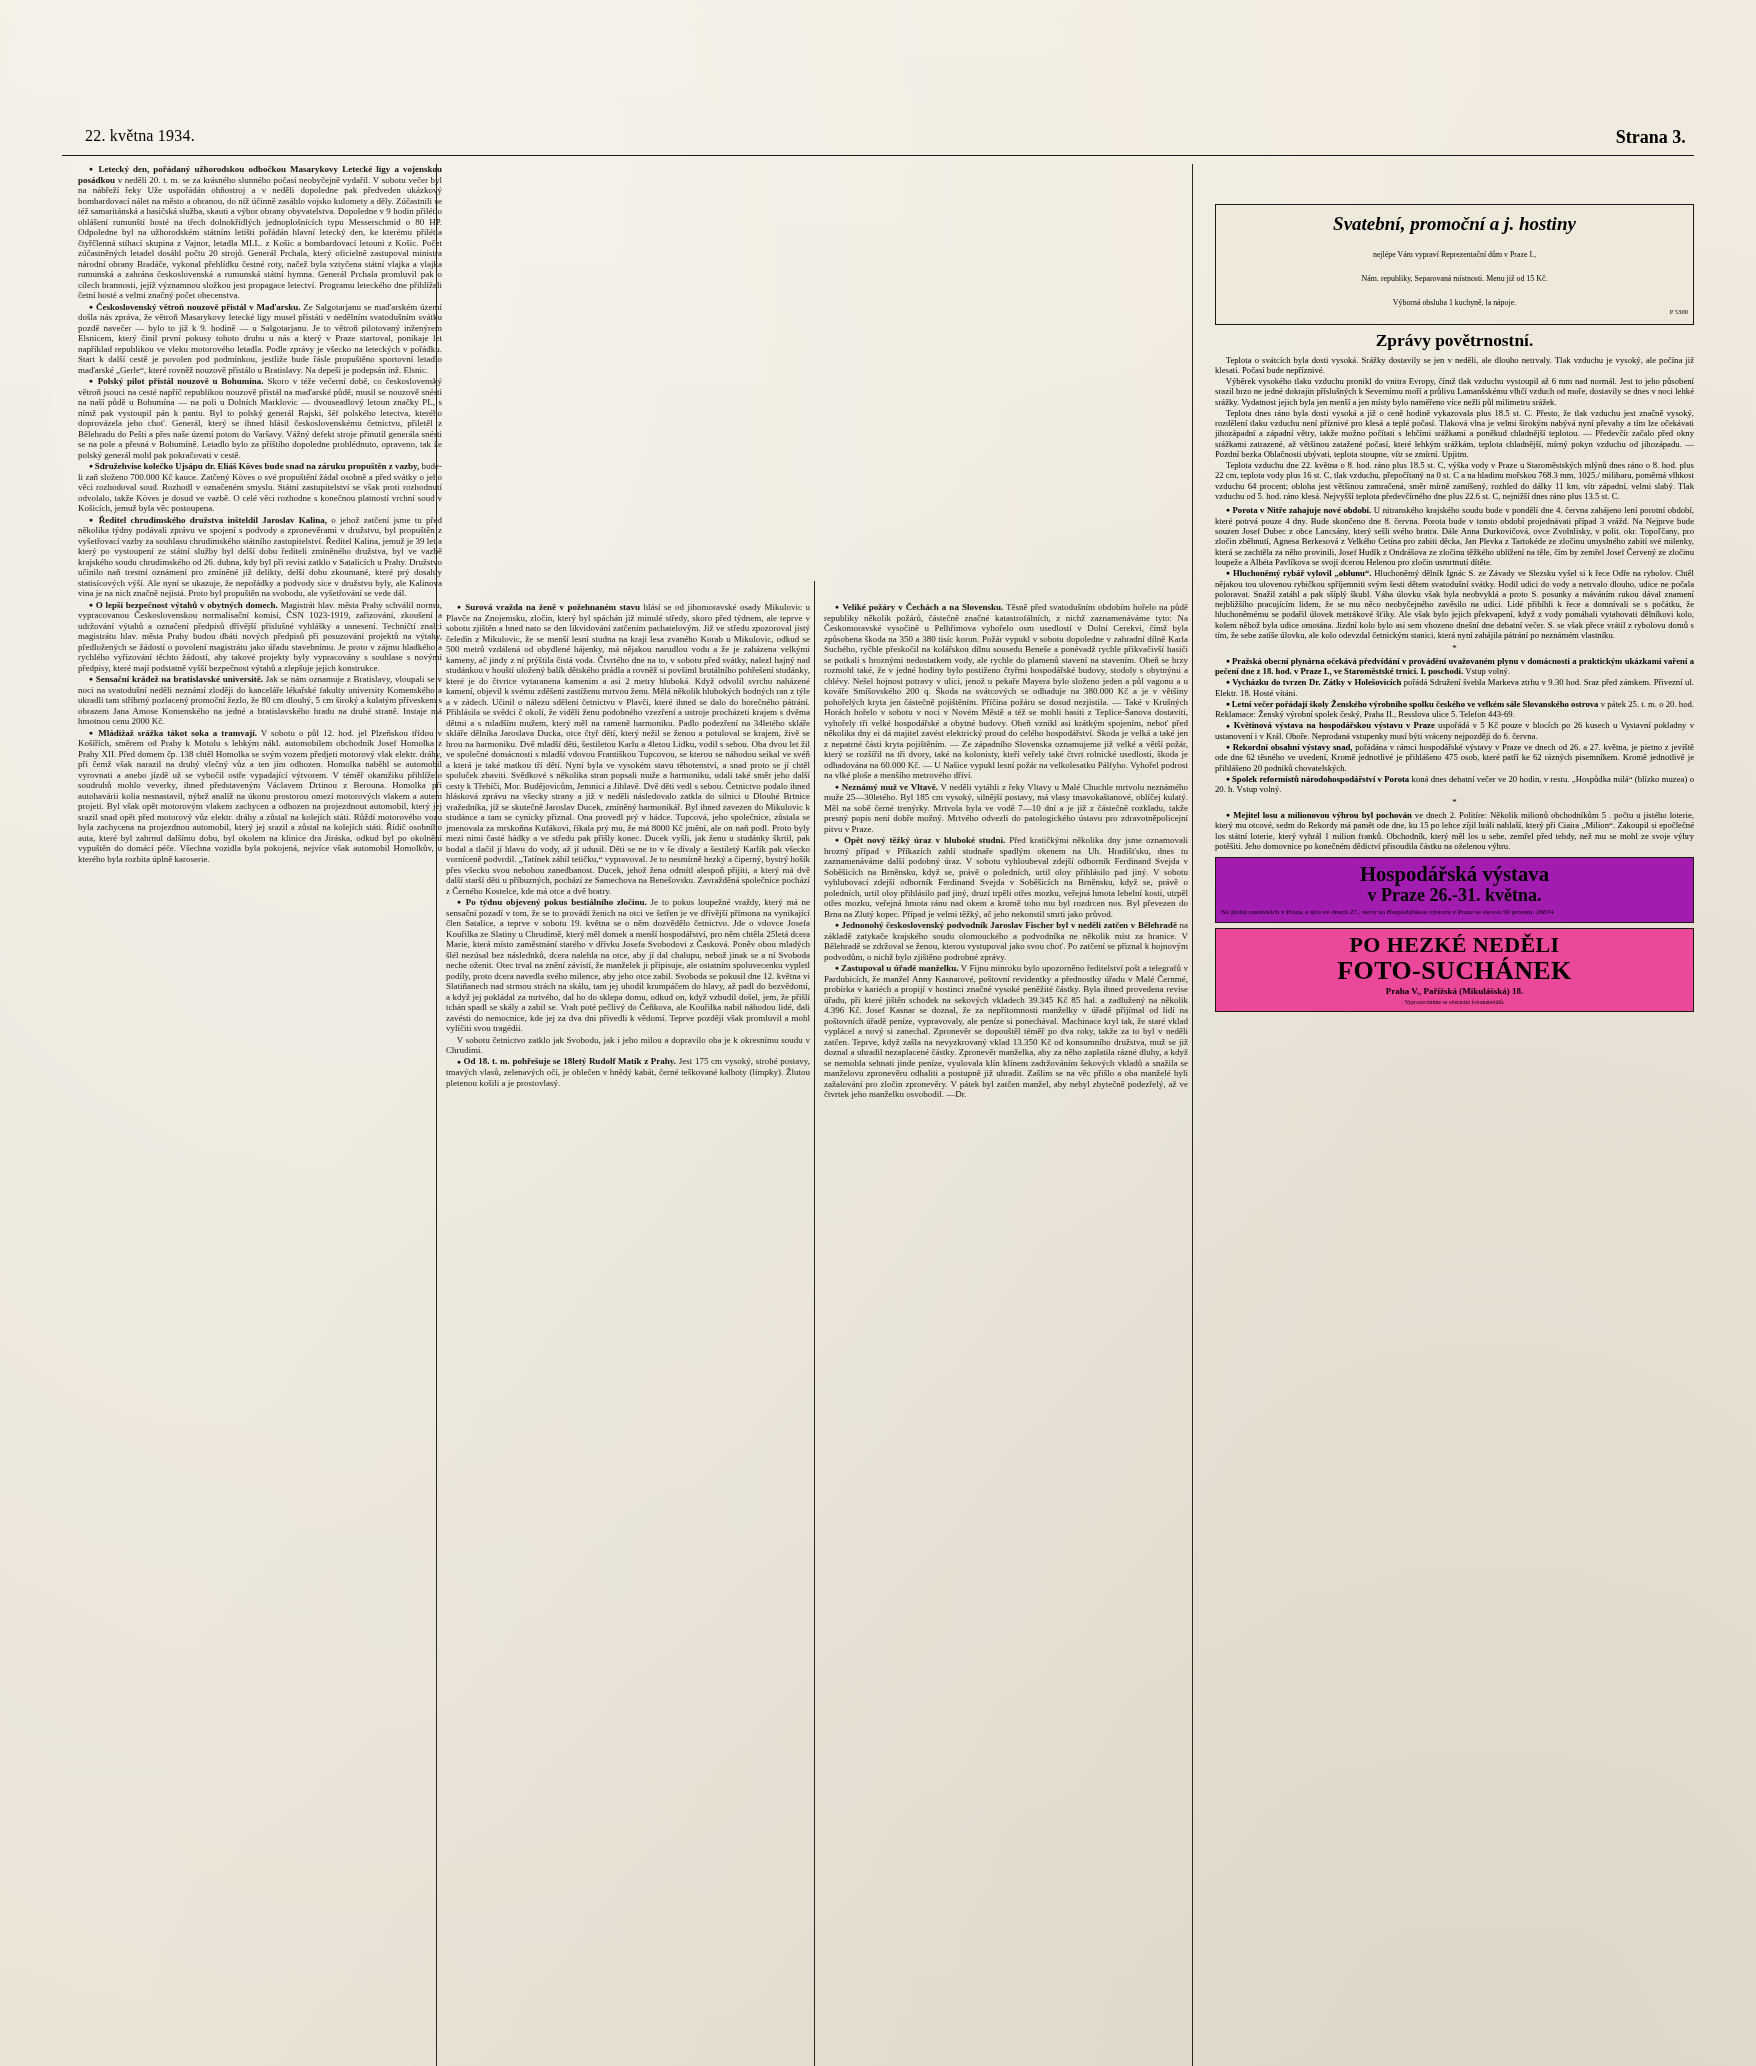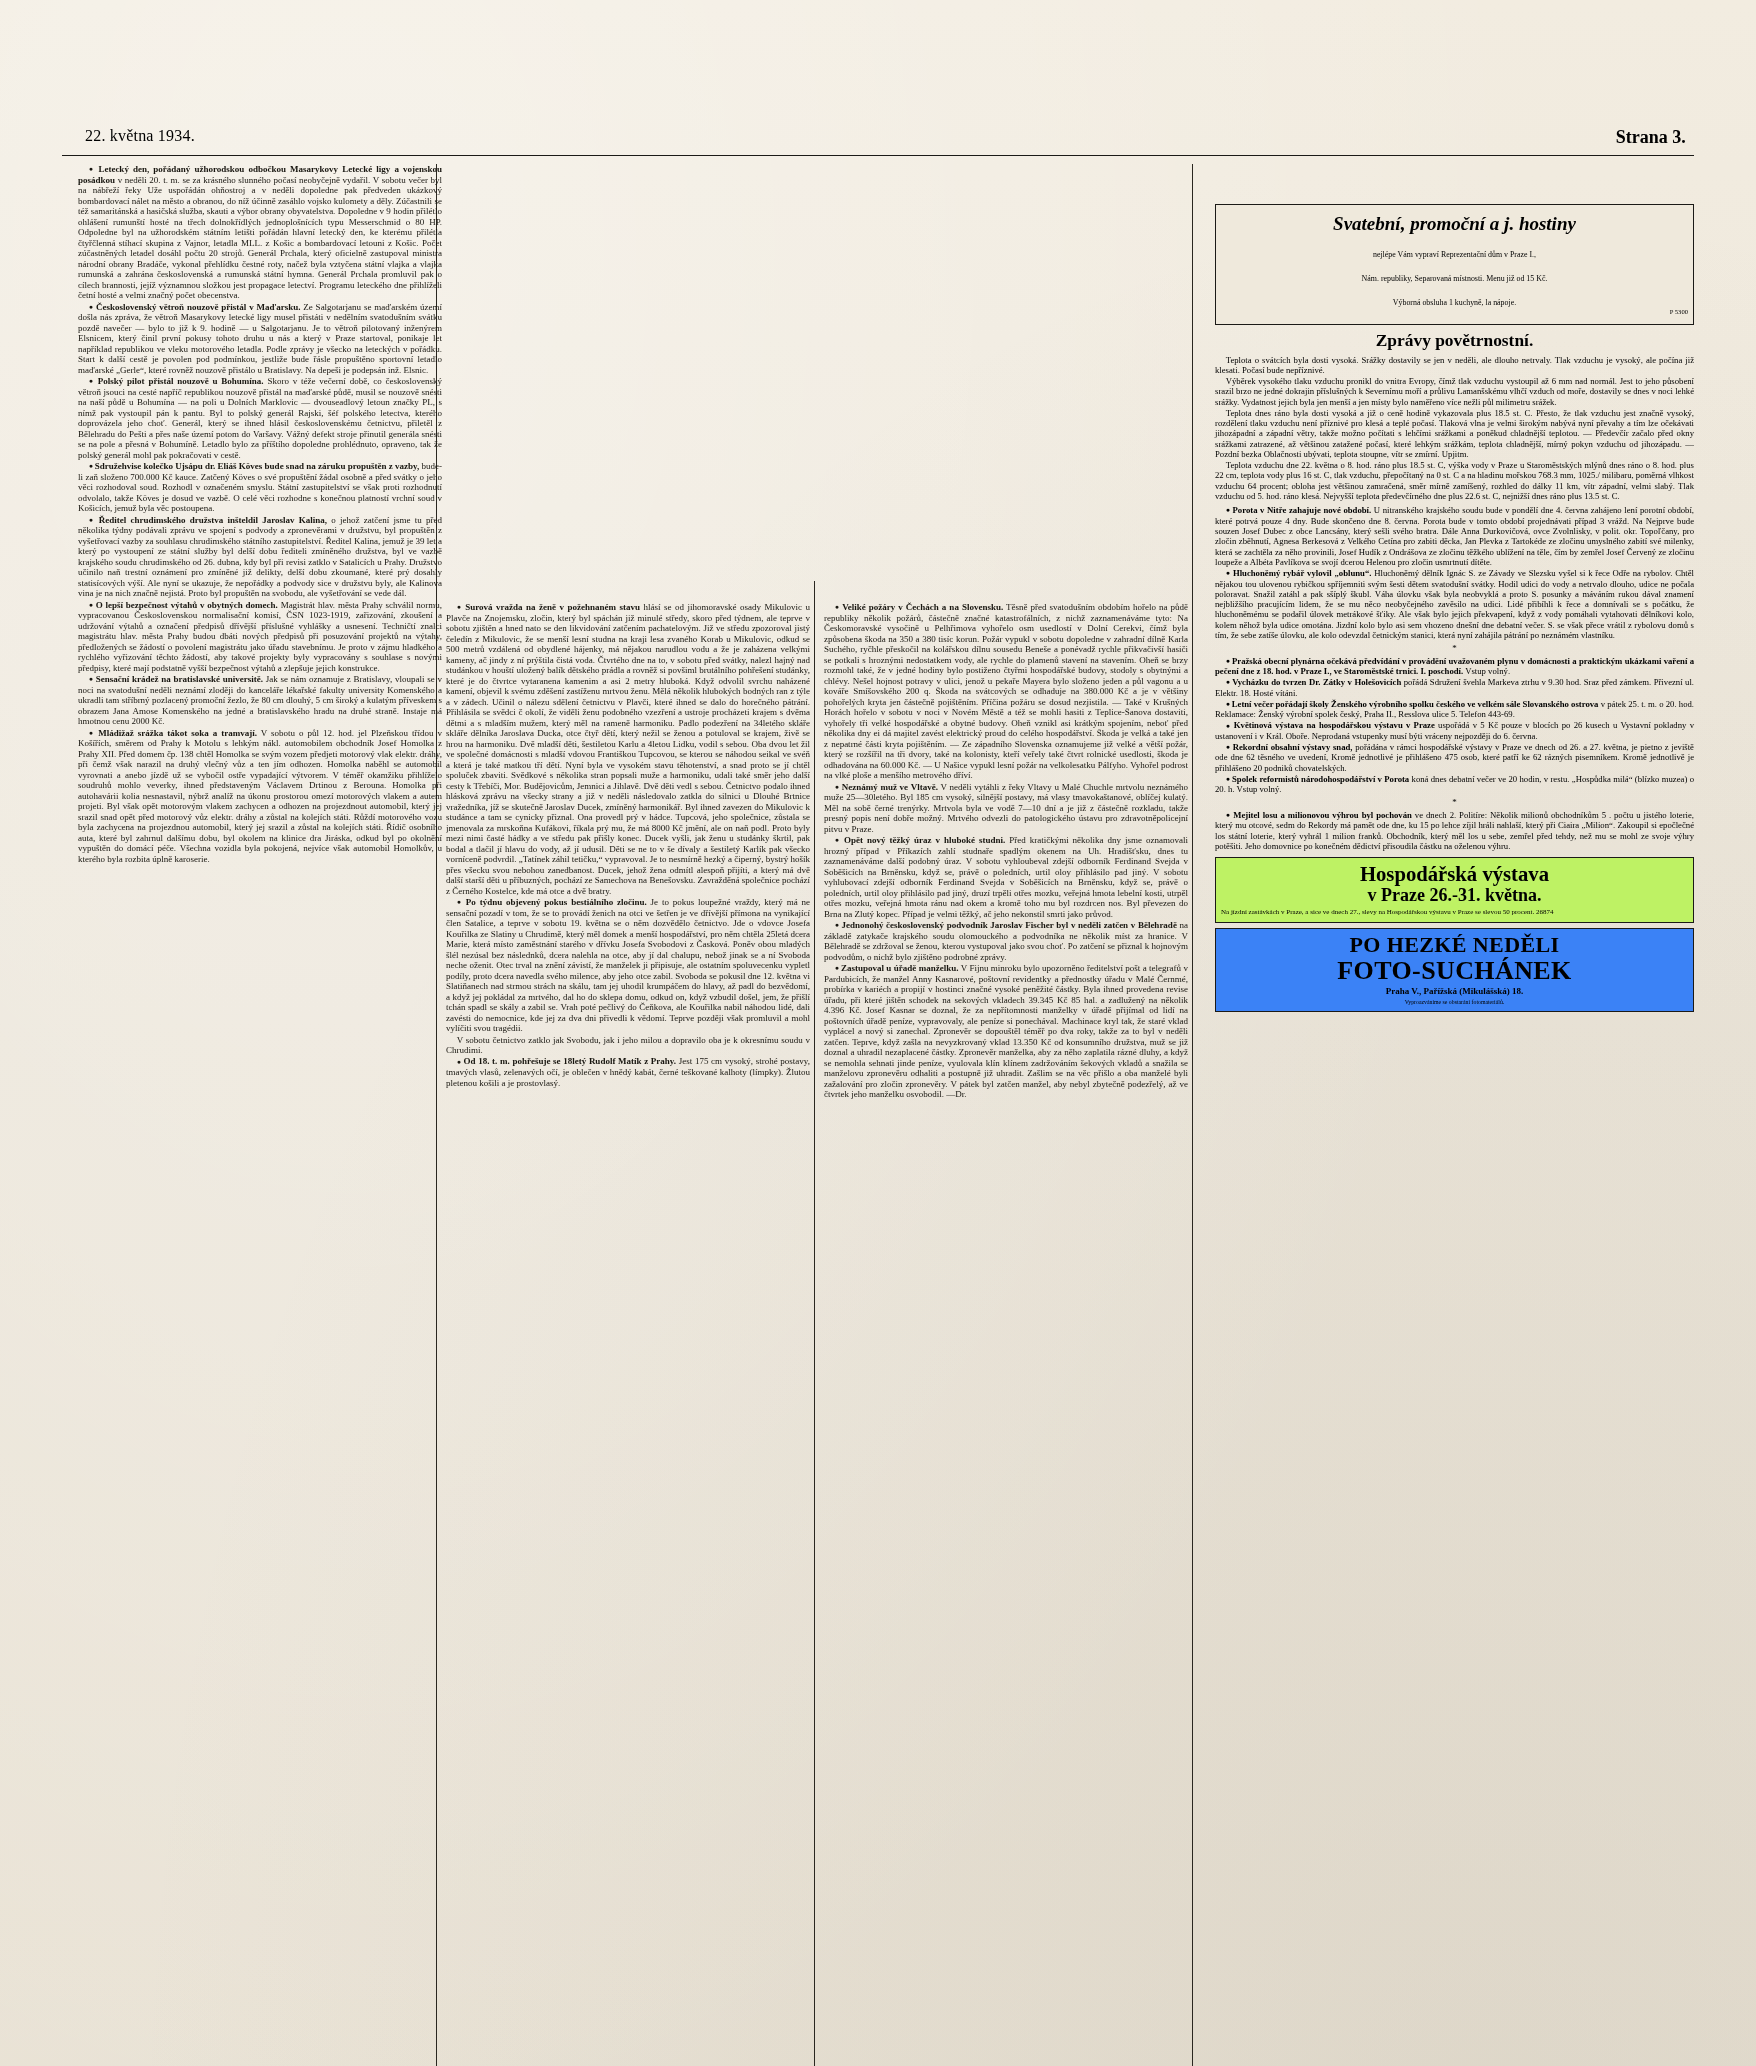--- a/index.html
+++ b/index.html
@@ -257,32 +257,32 @@
     text-align: center;
     font-size: 9px;
     margin: 2.5px 0;
   }
 
   .expo-box {
     border: 1.7px double #1b1a17;
     padding: 5px;
     text-align: center;
     margin-top: 5.8px;
-    background: #bef264;
+    background: #a21caf;
   }
   .expo-t1 { font-size: 20.7px; font-weight: bold; line-height: 22px; }
   .expo-t2 { font-size: 18px; font-weight: bold; line-height: 20.7px; }
   .expo-sm { font-size: 7px; line-height: 8.3px; margin-top: 2.5px; text-align: justify; }
 
   .foto-box {
     border: 1.2px solid #1b1a17;
     margin-top: 5.8px;
     padding: 3.3px 4.1px 5px 4.1px;
     text-align: center;
-    background: #3b82f6;
+    background: #ec4899;
   }
   .foto-l1 { font-size: 22px; font-weight: bold; letter-spacing: 0.4px; line-height: 24px; }
   .foto-l2 { font-size: 26px; font-weight: bold; letter-spacing: 0.4px; line-height: 27px; }
   .foto-l3 { font-size: 9px; font-weight: bold; margin-top: 2.5px; }
   .foto-l4 { font-size: 5.8px; margin-top: 2.5px; line-height: 7px; }
 </style>
 </head>
 <body>
 
 <div class="page">

